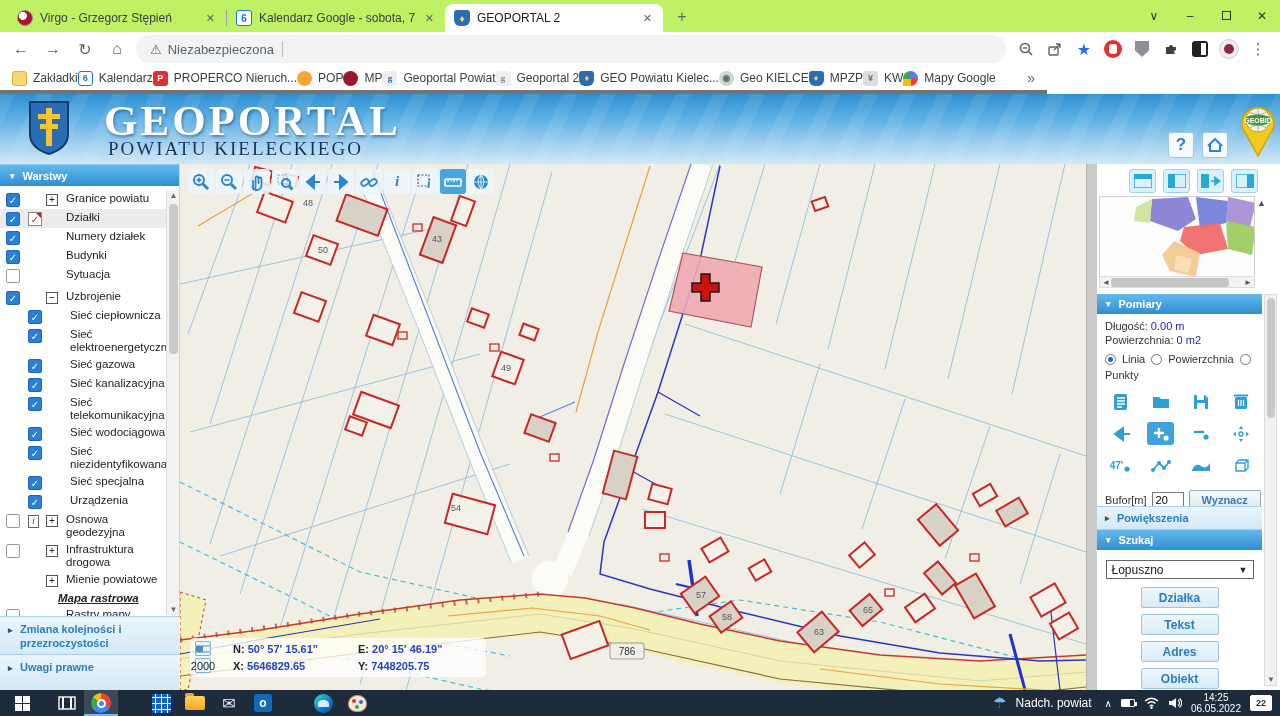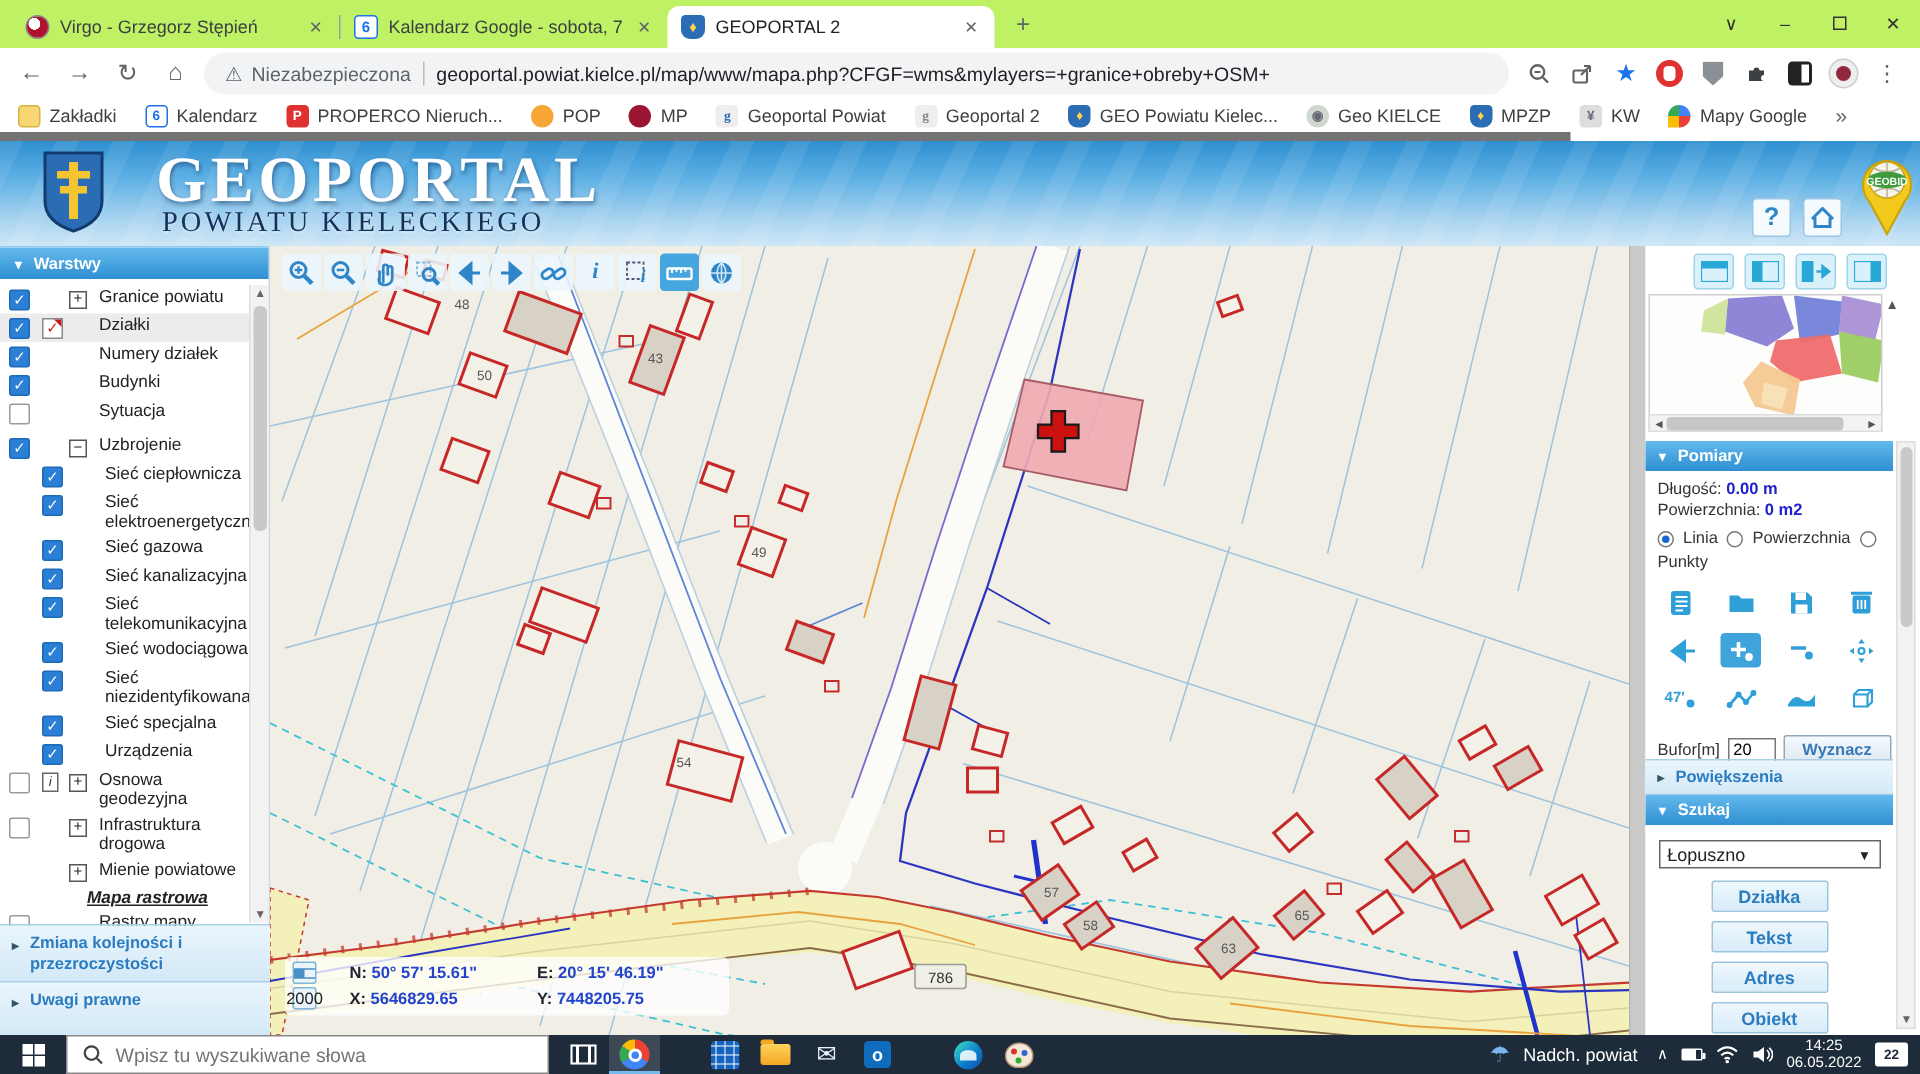--- a/index.html
+++ b/index.html
@@ -28,21 +28,21 @@
 .urltxt{color:#202124;font-size:13px;white-space:nowrap}
 .abicons{display:flex;align-items:center;gap:9px;padding:0 4px}
 .abico{width:20px;height:20px;display:flex;align-items:center;justify-content:center;color:#5f6368}
 .ext-red{width:18px;height:18px;border-radius:50%;background:#e03131;position:relative}
 .ext-red:after{content:"";position:absolute;left:5px;top:4px;width:8px;height:10px;background:#fff;border-radius:3px}
 .ext-shield{width:14px;height:16px;background:#8a9096;clip-path:polygon(0 0,100% 0,100% 60%,50% 100%,0 60%)}
 .ext-read{width:16px;height:16px;background:#222;border-radius:3px;position:relative}
 .ext-read:after{content:"";position:absolute;right:2px;top:2px;bottom:2px;width:5px;background:#fff}
 .avatar{width:20px;height:20px;border-radius:50%;background:#eee;border:1px solid #ccc;position:relative}
 .avatar:after{content:"";position:absolute;left:4px;top:4px;width:10px;height:10px;border-radius:50%;background:#93273f}
-#bookmarks{position:absolute;left:0;top:66px;width:1047px;height:28px;background:#fff;border-bottom:6px solid #737373;display:flex;align-items:center;padding:0 12px;gap:19px}
+#bookmarks{position:absolute;left:0;top:66px;width:1047px;height:28px;background:#fff;border-bottom:4px solid #737373;display:flex;align-items:center;padding:0 12px;}
 .bm{display:flex;align-items:center;gap:6px;font-size:12px;color:#3c4043;white-space:nowrap}
 .bmi{width:15px;height:15px;display:flex;align-items:center;justify-content:center;font-size:9px;font-weight:bold;border-radius:3px;flex:0 0 15px}
 #bmoverflow{margin-left:auto;color:#5f6368;font-size:14px}
 
 #geohdr{position:absolute;left:0;top:94px;width:1280px;height:70px;background:linear-gradient(180deg,#2f8fd0 0%,#5db0e4 35%,#a8d3ef 75%,#cfe7f6 100%);overflow:hidden}
 #geohdr .tex{position:absolute;inset:0;background:repeating-linear-gradient(115deg,rgba(255,255,255,.08) 0 14px,rgba(255,255,255,0) 14px 34px)}
 #geo-title{position:absolute;left:104px;top:2px;font-family:"Liberation Serif",serif;font-size:43px;letter-spacing:3px;color:#fff;text-shadow:1px 2px 3px rgba(0,30,70,.45);font-weight:bold}
 #geo-sub{position:absolute;left:108px;top:44px;font-family:"Liberation Serif",serif;font-size:19px;letter-spacing:2px;color:#16305c;font-weight:normal;text-shadow:0 1px 1px rgba(255,255,255,.4)}
 .hdrbtn{position:absolute;top:38px;width:26px;height:26px;background:#f4fafe;border:1px solid #9cc6e2;border-radius:3px;display:flex;align-items:center;justify-content:center;color:#2e86c8;font-size:17px;font-weight:bold}
 
@@ -88,21 +88,21 @@
 #mm-hscroll{position:absolute;left:2px;top:112px;width:156px;height:12px;background:#f3f3f3;border:1px solid #ddd;font-size:8px;color:#555}
 #mm-hscroll .thumb{position:absolute;left:11px;top:1px;width:118px;height:9px;background:#c6c6c6;border-radius:3px}
 #mm-hscroll .ha{position:absolute;top:1px}
 #rp-scroll{position:absolute;right:3px;top:130px;width:13px;height:392px;background:#f2f2f2;border:1px solid #ddd;font-size:8px;color:#666;text-align:center}
 #rp-scroll .thumb{position:absolute;left:2px;top:3px;width:8px;height:120px;background:#c9c9c9;border-radius:4px}
 .rphdr{position:absolute;left:0;width:165px;height:20px;background:linear-gradient(180deg,#64b9ec,#2e8fd2);color:#fff;font-weight:bold;font-size:11px;display:flex;align-items:center;gap:8px;padding:0 9px}
 .rpacc{position:absolute;left:0;width:165px;background:linear-gradient(180deg,#eaf5fc,#d3e9f7);border-top:1px solid #aacfe8;border-bottom:1px solid #aacfe8;color:#2b7cc0;font-weight:bold;font-size:11px;padding:5px 8px 5px 20px}
 .rpacc .arr{position:absolute;left:8px;top:6px;color:#356;font-size:9px}
 #pomiary-body{position:absolute;left:0;top:150px;width:165px;padding:6px 8px;font-size:11px}
 .mline{margin-bottom:2px;color:#333}
-.mval{color:#2222cc;font-weight:bold}
+.mval{color:#2222cc;font-weight:normal}
 .radios{margin:7px 0 4px;display:flex;flex-wrap:wrap;align-items:center;gap:4px 6px;color:#333}
 .radio{width:11px;height:11px;border:1px solid #777;border-radius:50%;display:inline-flex;align-items:center;justify-content:center}
 .radio.sel:after{content:"";width:5px;height:5px;border-radius:50%;background:#1a66d0}
 .icorow{display:flex;gap:13px;margin:9px 0 0 2px}
 .pic{width:27px;height:23px;display:flex;align-items:center;justify-content:center;border-radius:3px}
 .pic.active{background:#3fa3dc}
 .buforrow{display:flex;align-items:center;gap:5px;margin-top:13px;color:#333}
 #bufor-input{width:32px;height:17px;border:1px solid #777;font-size:11px;padding:0 3px;font-family:"Liberation Sans",sans-serif}
 #wyznacz{height:20px;padding:0 12px;background:linear-gradient(180deg,#f5f9fc,#dde8f0);border:1px solid #8fa8bb;border-radius:2px;color:#3a7ab8;font-weight:bold;font-size:11px}
 #szukaj-body{position:absolute;left:0;top:388px;width:165px;display:flex;flex-direction:column;align-items:center}
@@ -168,21 +168,20 @@
   <span class="navbtn">←</span>
   <span class="navbtn">→</span>
   <span class="navbtn">↻</span>
   <span class="navbtn">⌂</span>
   <div class="urlbox">
     <span class="sec">
       <span>⚠</span>
       <span>Niezabezpieczona</span>
     </span>
     <span class="urlsep"></span>
-    <span class="urltxt">geoportal.powiat.kielce.pl/map/www/mapa.php?CFGF=wms&amp;mylayers=+granice+obreby+OSM+</span>
   </div>
   <div class="abicons">
     <span class="abico">
       <svg width="16" height="16">
           <circle cx="7" cy="7" r="4.5" fill="none" stroke="#5f6368" stroke-width="1.6"></circle>
           <line x1="10.5" y1="10.5" x2="14" y2="14" stroke="#5f6368" stroke-width="1.6"></line>
           <line x1="5" y1="7" x2="9" y2="7" stroke="#5f6368" stroke-width="1.4"></line>
         </svg>
     </span>
     <span class="abico">
@@ -788,27 +787,20 @@
 
 <div id="taskbar">
   <div id="startbtn">
       <span class="wingrid">
         <i></i>
         <i></i>
         <i></i>
         <i></i>
       </span>
     </div>
-  <div id="tsearch">
-    <svg width="14" height="14">
-        <circle cx="6" cy="6" r="4.5" fill="none" stroke="#444" stroke-width="1.5"></circle>
-        <line x1="9.5" y1="9.5" x2="13" y2="13" stroke="#444" stroke-width="1.5"></line>
-      </svg>
-    <input placeholder="Wpisz tu wyszukiwane słowa" style="">
-  </div>
   <span class="tbapp" style="margin-left:6px">
       <svg width="18" height="16">
         <rect x="1" y="2" width="16" height="12" fill="none" stroke="#fff" stroke-width="1.4"></rect>
         <rect x="4" y="2" width="2 " height="12" fill="#fff"></rect>
         <rect x="12" y="2" width="2" height="12" fill="#fff"></rect>
       </svg>
     </span>
   <span class="tbapp active">
       <span class="chr-outer">
         <span class="chr-inner"></span>

